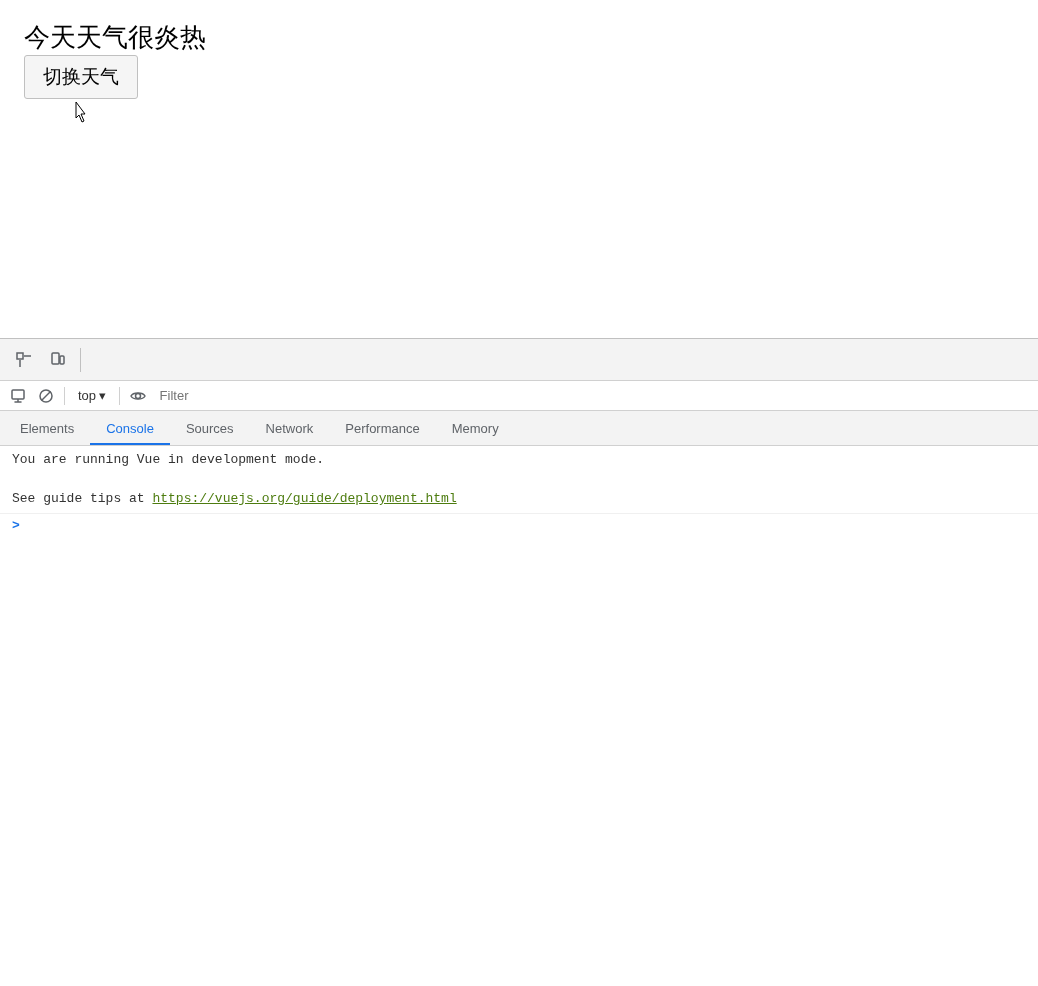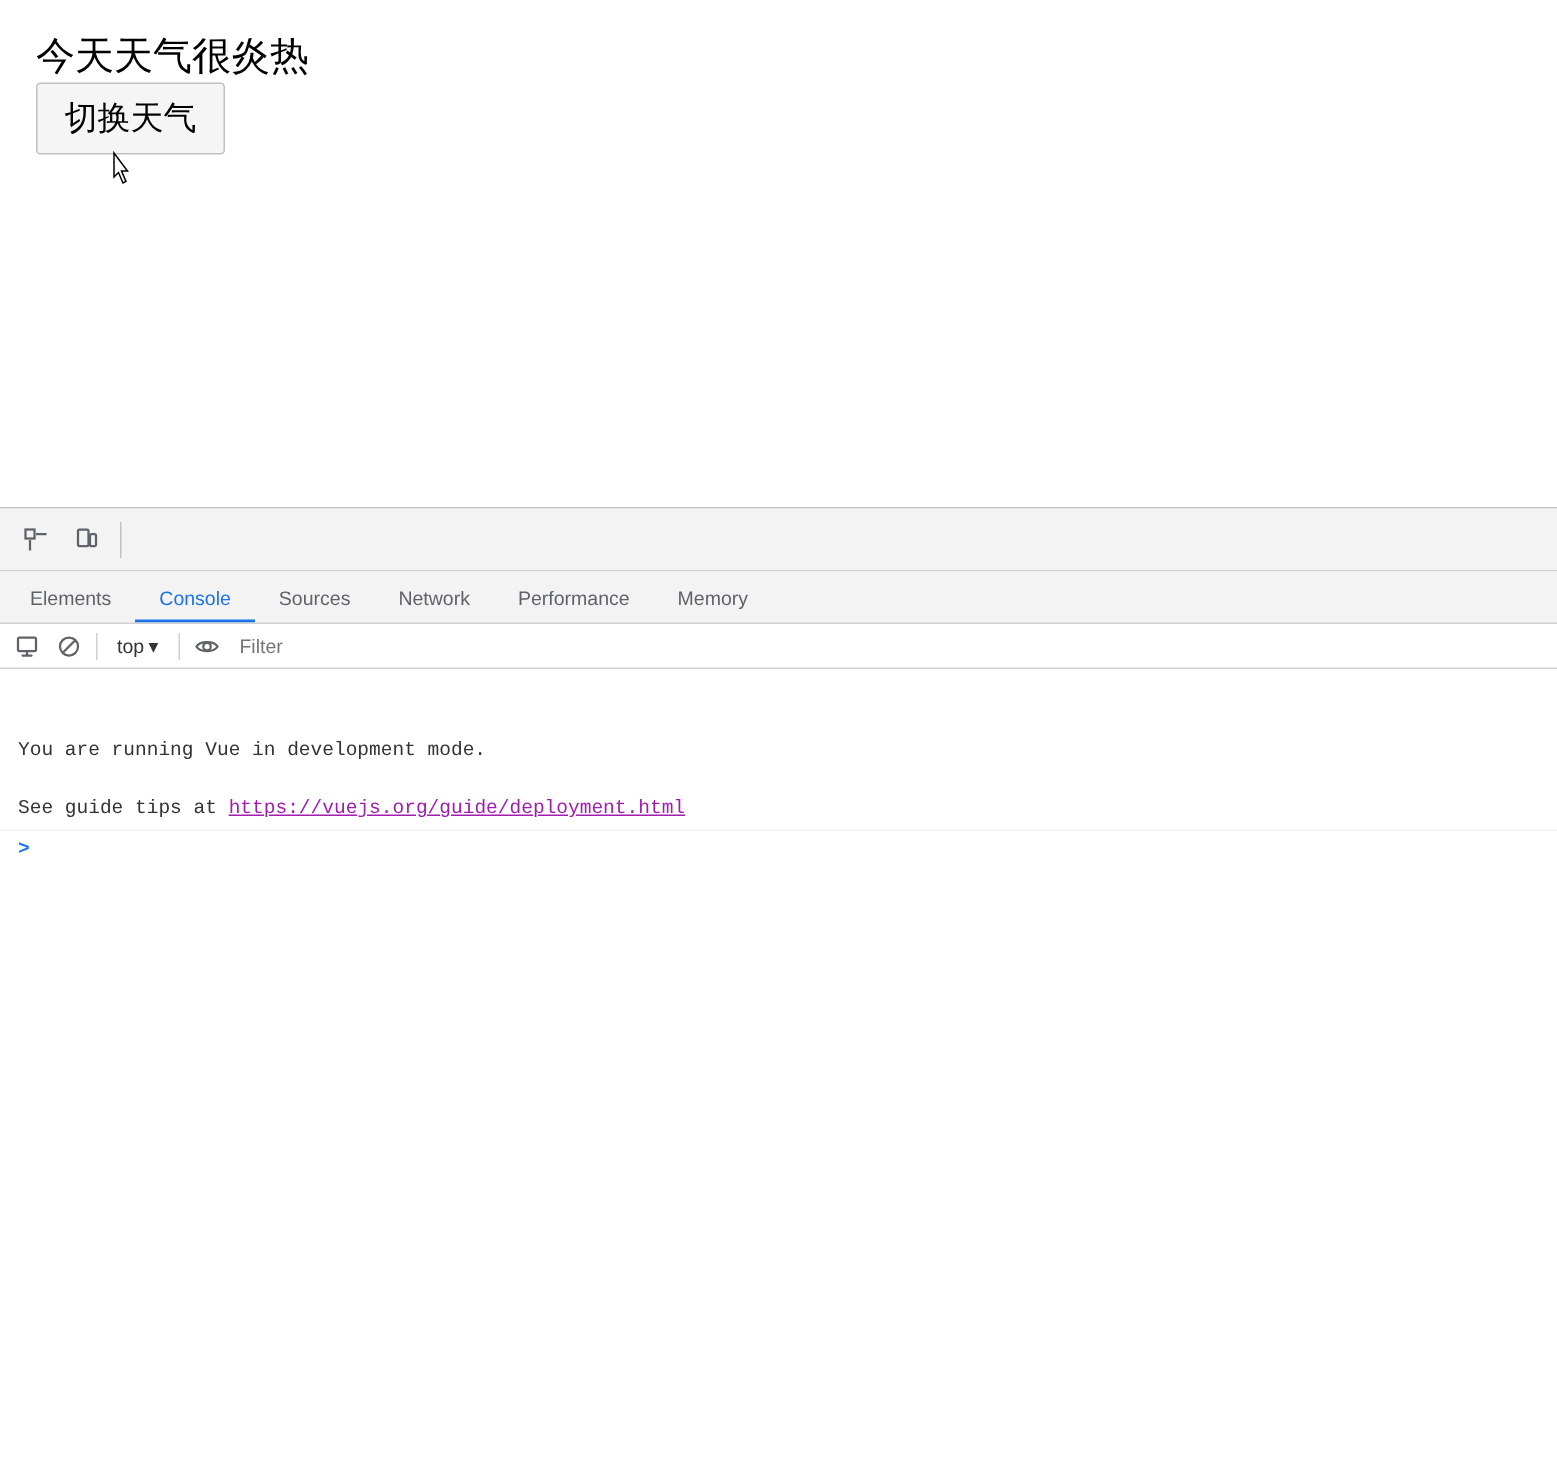--- a/index.html
+++ b/index.html
@@ -29,21 +29,21 @@
       font-size: 26px;
       font-weight: normal;
       color: #000000;
       font-family: -apple-system, BlinkMacSystemFont, sans-serif;
     }
 
     #toggle-button {
       border: 1px solid #c0c0c0;
       background: #f5f5f5;
       padding: 8px 18px;
-      font-size: 22px;
+      font-size: 19px;
       cursor: pointer;
       border-radius: 3px;
       font-family: -apple-system, BlinkMacSystemFont, sans-serif;
     }
 
     
     #devtools {
       position: absolute;
       bottom: 0;
       left: 0;
@@ -182,25 +182,24 @@
       padding: 0;
     }
 
     .console-message {
       padding: 4px 12px;
       font-family: 'Courier New', Courier, monospace;
       font-size: 13px;
       line-height: 1.5;
       color: #333;
       border-bottom: 1px solid #f0f0f0;
-      margin-top: 40px;
     }
 
     .console-message a {
-      color: #a21caf;
+      color: #4d7c0f;
       text-decoration: underline;
     }
 
     .console-prompt {
       display: flex;
       align-items: flex-start;
       padding: 4px 12px;
       font-family: 'Courier New', Courier, monospace;
       font-size: 13px;
       color: #333;
@@ -239,61 +238,61 @@
 
     <button class="toolbar-icon-btn">
       <svg width="16" height="16" viewBox="0 0 16 16" fill="none">
         <rect x="2" y="1" width="7" height="11" rx="1" stroke="#5f6368" stroke-width="1.5" fill="none"></rect>
         <rect x="10" y="4" width="4" height="8" rx="1" stroke="#5f6368" stroke-width="1.5" fill="none"></rect>
       </svg>
     </button>
     <div class="toolbar-separator"></div>
   </div>
 
+  <div id="console-toolbar">
+
+    <button class="console-toolbar-btn">
+      <svg width="16" height="16" viewBox="0 0 16 16" fill="none">
+        <rect x="2" y="2" width="12" height="9" rx="1" stroke="#5f6368" stroke-width="1.5" fill="none"></rect>
+        <path d="M5 14h6" stroke="#5f6368" stroke-width="1.5" stroke-linecap="round"></path>
+        <path d="M8 11v3" stroke="#5f6368" stroke-width="1.5"></path>
+      </svg>
+    </button>
+
+    <button class="console-toolbar-btn">
+      <svg width="16" height="16" viewBox="0 0 16 16" fill="none">
+        <circle cx="8" cy="8" r="6" stroke="#5f6368" stroke-width="1.5" fill="none"></circle>
+        <path d="M3.5 12.5 L12.5 3.5" stroke="#5f6368" stroke-width="1.5"></path>
+      </svg>
+    </button>
+    <div class="console-separator"></div>
+
+    <div id="context-selector">
+      <span>top</span>
+      <span>▾</span>
+    </div>
+    <div class="console-separator"></div>
+
+    <button class="console-toolbar-btn">
+      <svg width="16" height="12" viewBox="0 0 16 12" fill="none">
+        <path d="M1 6 C3 2 13 2 15 6 C13 10 3 10 1 6Z" stroke="#5f6368" stroke-width="1.5" fill="none"></path>
+        <circle cx="8" cy="6" r="2.5" stroke="#5f6368" stroke-width="1.5" fill="none"></circle>
+      </svg>
+    </button>
+
+    <input id="filter-input" type="text" class="console-toolbar-btn" style="width: auto; flex: 1 1 0%; border: none; font-size: 13px; padding: 0px 6px; color: rgb(51, 51, 51); outline: none; height: 22px; background: transparent;" placeholder="Filter">
+  </div>
+
   <div id="devtools-tabs">
     <button class="devtools-tab">Elements</button>
     <button class="devtools-tab active">Console</button>
     <button class="devtools-tab">Sources</button>
     <button class="devtools-tab">Network</button>
     <button class="devtools-tab">Performance</button>
     <button class="devtools-tab">Memory</button>
-  </div>
-
-  <div id="console-toolbar">
-
-    <button class="console-toolbar-btn">
-      <svg width="16" height="16" viewBox="0 0 16 16" fill="none">
-        <rect x="2" y="2" width="12" height="9" rx="1" stroke="#5f6368" stroke-width="1.5" fill="none"></rect>
-        <path d="M5 14h6" stroke="#5f6368" stroke-width="1.5" stroke-linecap="round"></path>
-        <path d="M8 11v3" stroke="#5f6368" stroke-width="1.5"></path>
-      </svg>
-    </button>
-
-    <button class="console-toolbar-btn">
-      <svg width="16" height="16" viewBox="0 0 16 16" fill="none">
-        <circle cx="8" cy="8" r="6" stroke="#5f6368" stroke-width="1.5" fill="none"></circle>
-        <path d="M3.5 12.5 L12.5 3.5" stroke="#5f6368" stroke-width="1.5"></path>
-      </svg>
-    </button>
-    <div class="console-separator"></div>
-
-    <div id="context-selector">
-      <span>top</span>
-      <span>▾</span>
-    </div>
-    <div class="console-separator"></div>
-
-    <button class="console-toolbar-btn">
-      <svg width="16" height="12" viewBox="0 0 16 12" fill="none">
-        <path d="M1 6 C3 2 13 2 15 6 C13 10 3 10 1 6Z" stroke="#5f6368" stroke-width="1.5" fill="none"></path>
-        <circle cx="8" cy="6" r="2.5" stroke="#5f6368" stroke-width="1.5" fill="none"></circle>
-      </svg>
-    </button>
-
-    <input id="filter-input" type="text" class="console-toolbar-btn" style="width: auto; flex: 1 1 0%; border: none; font-size: 13px; padding: 0px 6px; color: rgb(51, 51, 51); outline: none; height: 22px; background: transparent;" placeholder="Filter">
   </div>
 
   <div id="console-output">
     <div class="console-message">
       <span>You are running Vue in development mode.</span><br>
       <br>
       <span>See guide tips at </span><a href="#">https://vuejs.org/guide/deployment.html</a>
     </div>
     <div class="console-prompt">
       <span class="prompt-arrow">&gt;</span>

